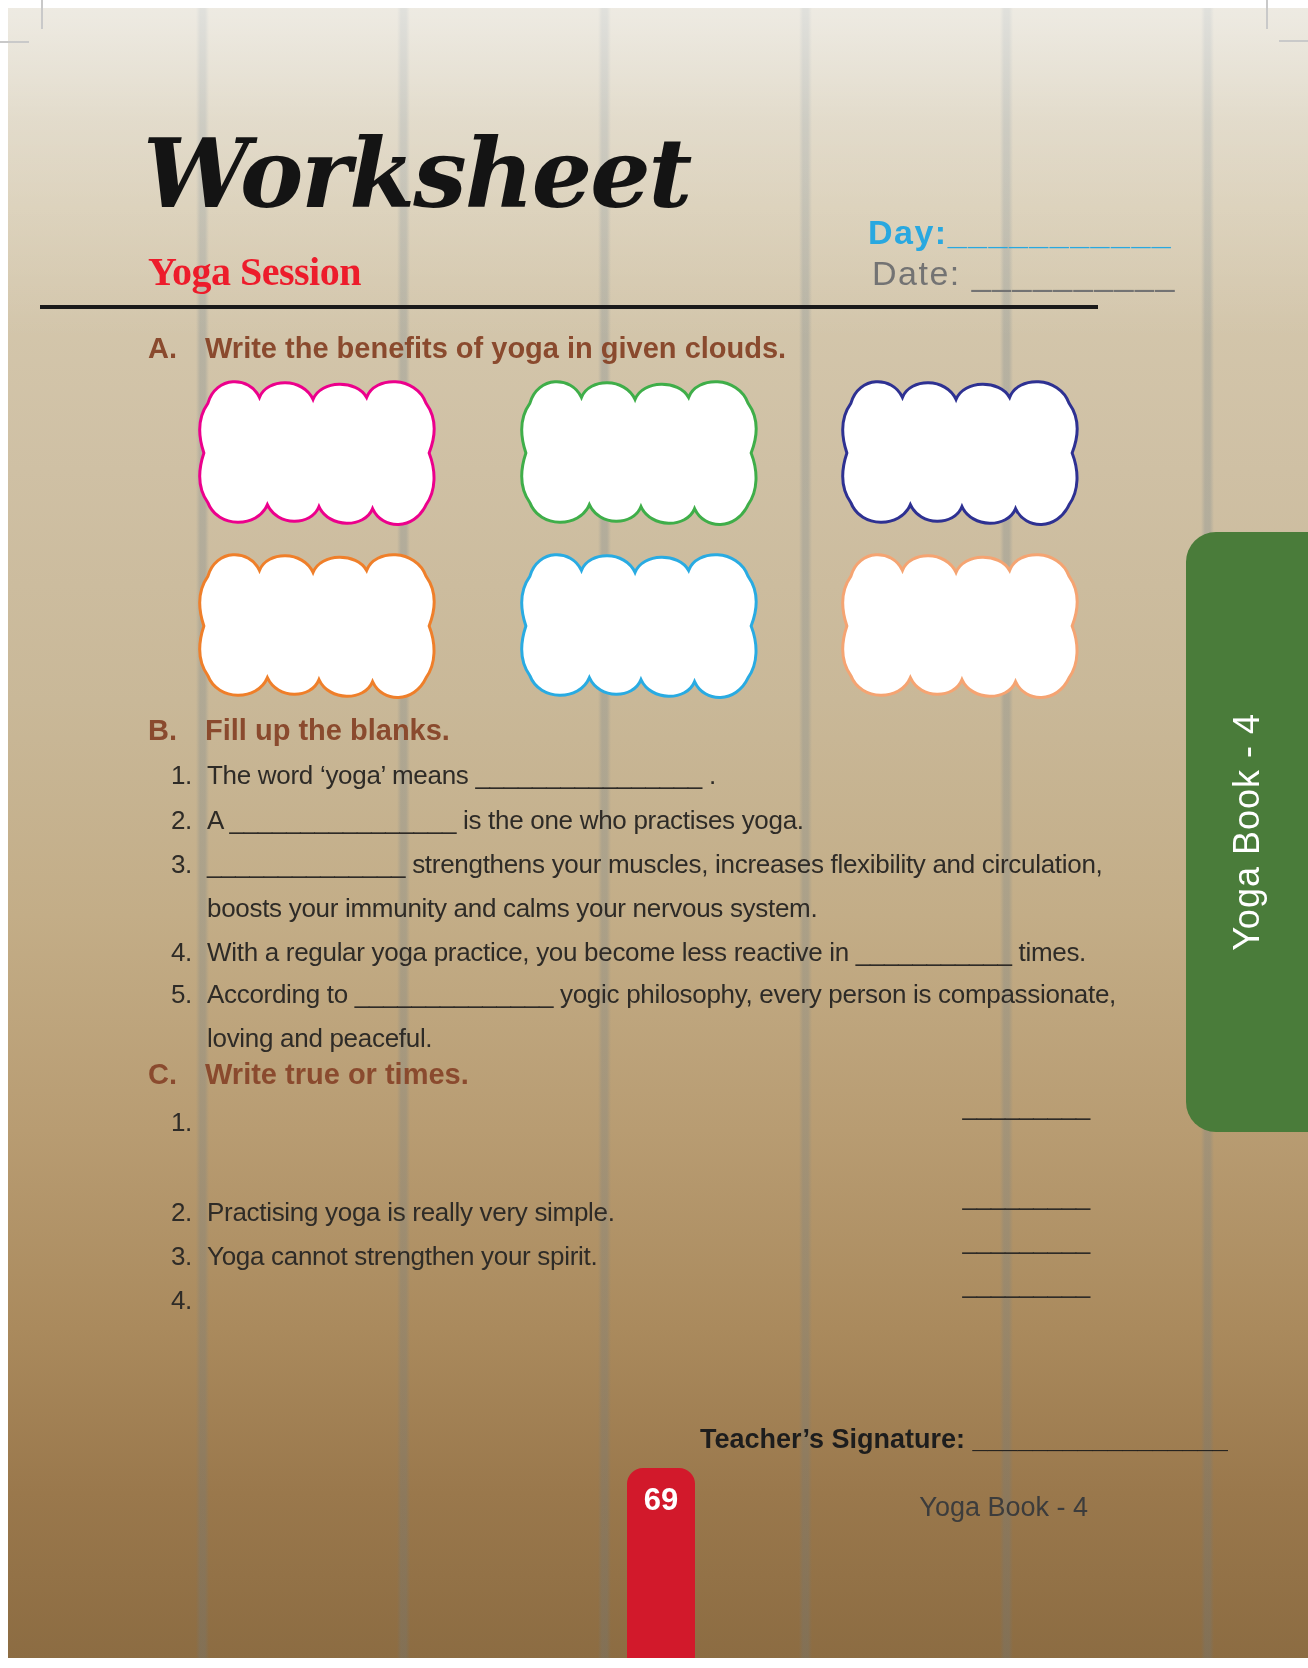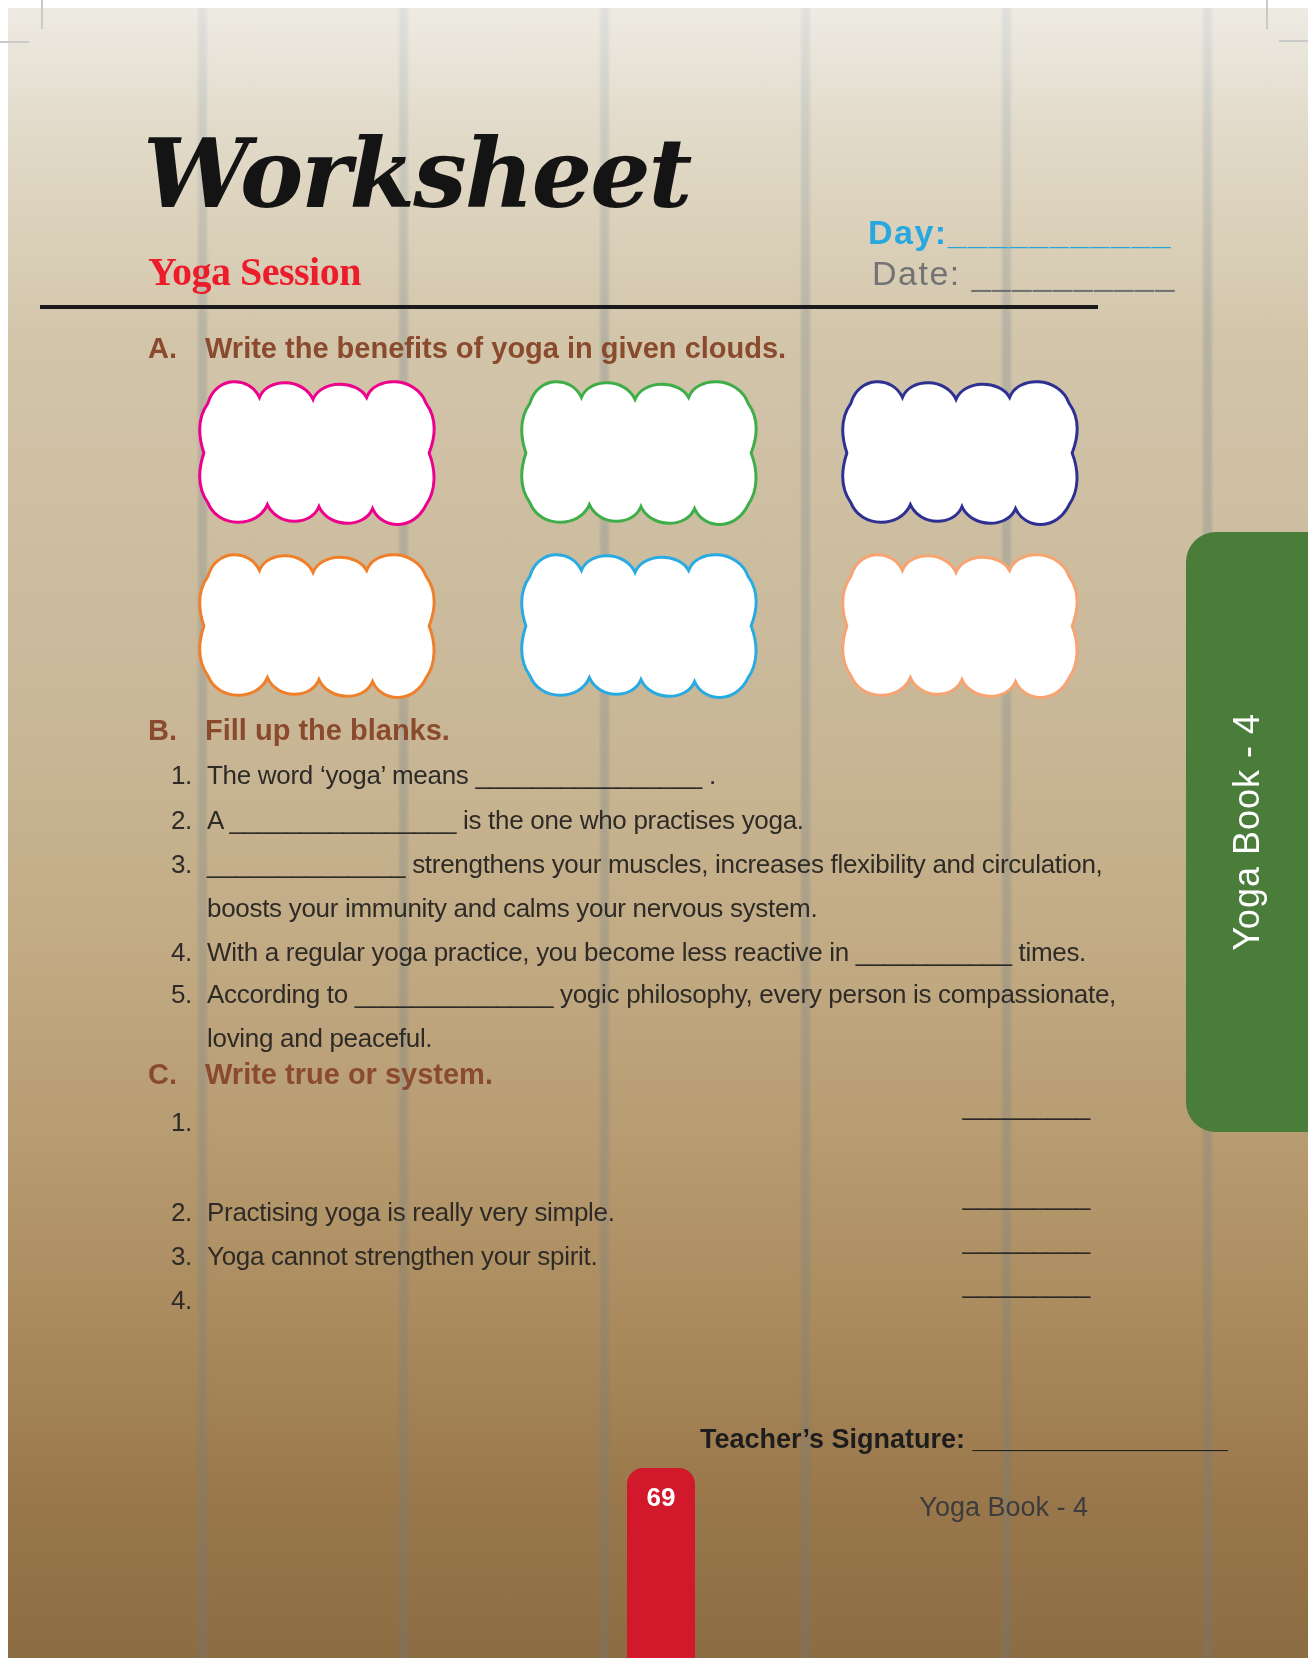--- a/index.html
+++ b/index.html
@@ -44,21 +44,21 @@
   .c-item{width:942px;align-items:flex-end;}
   .c-item .t{width:820px;}
   .c-item .blank{position:absolute;right:0;bottom:16px;}
   .c1{top:1100px;} .c2{top:1190px;} .c3{top:1234px;} .c4{top:1278px;}
 
   .sig{position:absolute;left:700px;top:1424px;font-size:27px;font-weight:bold;color:#1d1d1d;}
   .book-label{position:absolute;right:220px;top:1492px;font-size:27px;color:#3c3c3c;}
 
   .page-tab{position:absolute;left:627px;top:1468px;width:68px;height:190px;background:#d2192b;
             border-radius:16px 16px 0 0;text-align:center;color:#ffffff;font-weight:bold;
-            font-size:26px;padding-top:14px;box-sizing:border-box;}
+            font-size:31px;padding-top:14px;box-sizing:border-box;}
   .side-tab{position:absolute;left:1186px;top:532px;width:122px;height:600px;background:#4a7c3a;
             border-radius:30px 0 0 30px;display:flex;align-items:center;justify-content:center;}
   .side-tab .vlabel{writing-mode:vertical-rl;transform:rotate(180deg);color:#ffffff;
             font-size:36px;letter-spacing:1px;}
 </style>
 </head>
 <body>
 
 <div class="canvas">
   <div class="wood"></div>
@@ -130,21 +130,21 @@
     <span class="n">4.</span>
     <span class="t">With a regular yoga practice, you become less reactive in ___________ times.</span>
   </div>
   <div class="b-item b5">
     <span class="n">5.</span>
     <span class="t">According to ______________ yogic philosophy, every person is compassionate, loving and peaceful.</span>
   </div>
 
   <div class="sec sec-c">
     <span class="letter">C.</span>
-    <span>Write true or system.</span>
+    <span>Write true or times.</span>
   </div>
 
   <div class="c-item c1">
     <span class="n">1.</span>
     <span class="blank">_________</span>
   </div>
   <div class="c-item c2">
     <span class="n">2.</span>
     <span class="t">Practising yoga is really very simple.</span>
     <span class="blank">_________</span>

